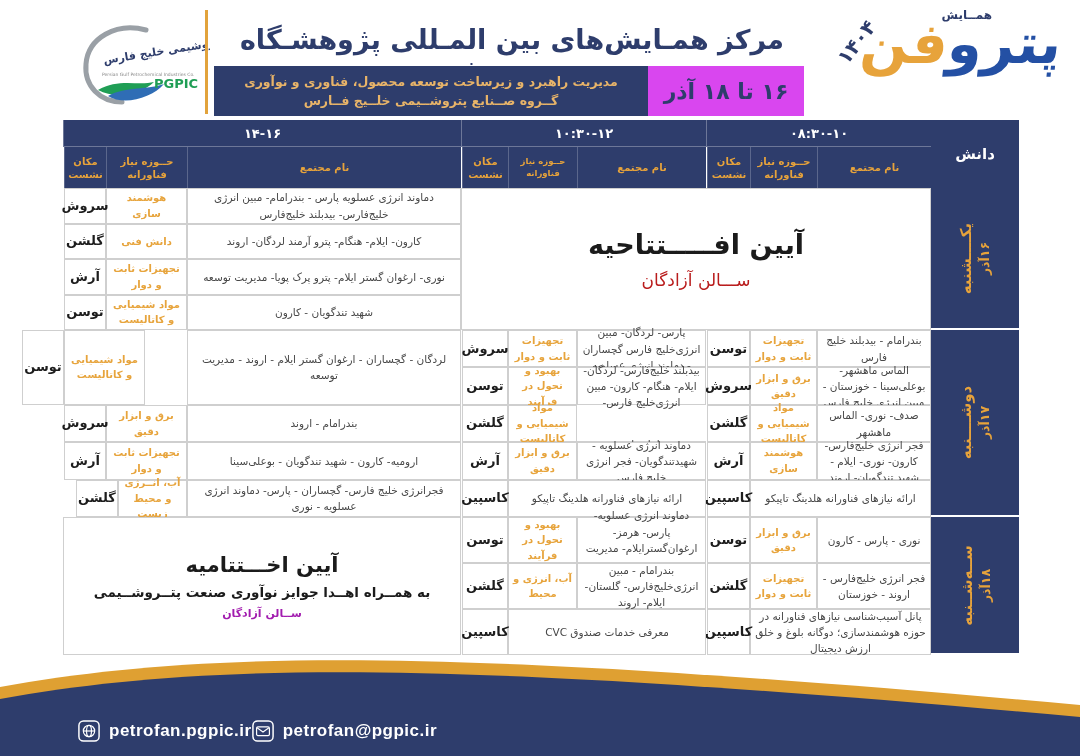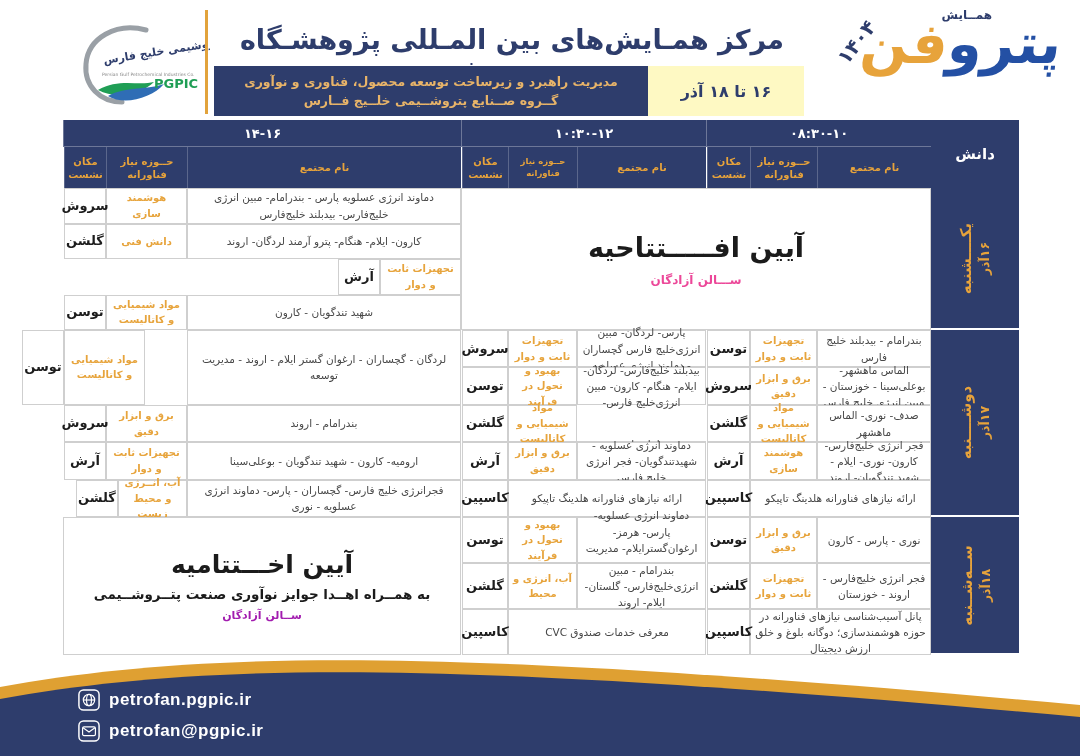--- a/index.html
+++ b/index.html
@@ -7,22 +7,22 @@
        font-family:"DejaVu Sans",sans-serif;}
   
   .top{position:absolute;left:0;top:0;width:1080px;height:120px;background:#fff;}
   .pgpic{position:absolute;left:68px;top:20px;width:142px;height:96px;}
   .gold-divider{position:absolute;left:205px;top:10px;width:3px;height:104px;background:#e2a33c;}
   .main-title{position:absolute;left:212px;top:24px;width:600px;text-align:center;direction:rtl;
       color:#2e3d6c;font-size:27px;font-weight:bold;letter-spacing:-0.5px;}
   .sub-box{position:absolute;left:214px;top:66px;width:434px;height:50px;background:#2e3d6c;
       direction:rtl;display:flex;flex-direction:column;justify-content:center;align-items:center;gap:3px;}
   .sub-box div{color:#e8b469;font-size:12.5px;font-weight:bold;line-height:1.25;}
-  .badge{position:absolute;left:648px;top:66px;width:156px;height:50px;background:#fef9c3;
-      color:#2e3d6c;font-size:16px;font-weight:bold;display:flex;align-items:center;justify-content:center;direction:rtl;text-align:right;}
+  .badge{position:absolute;left:648px;top:66px;width:156px;height:50px;background:#d946ef;
+      color:#2e3d6c;font-size:22px;font-weight:bold;display:flex;align-items:center;justify-content:center;direction:rtl;text-align:right;}
   .petrofan{position:absolute;right:10px;top:2px;width:250px;height:116px;direction:rtl;}
   .pf-top{position:absolute;right:78px;top:6px;color:#2e3d6c;font-size:12px;font-weight:bold;letter-spacing:2px;}
   .pf-main{position:absolute;right:8px;top:14px;font-size:56px;font-weight:bold;line-height:1;transform:skewX(-6deg);}
   .pf-b{color:#2450a4;}
   .pf-o{color:#e7a33b;}
   .pf-year{position:absolute;left:12px;top:28px;color:#2e3d6c;font-size:20px;font-weight:bold;
       transform:rotate(-52deg);}
   
   .sched{position:absolute;left:61px;top:120px;width:958px;direction:rtl;}
   .hdr-row{display:flex;height:68px;}
@@ -46,30 +46,30 @@
   .block{display:flex;flex-direction:column;flex-shrink:0;}
   .row{display:flex;min-height:0;}
   .cell{background:#fff;border:0.55px solid #cfcfcf;box-sizing:border-box;flex-shrink:0;
       display:flex;align-items:center;justify-content:center;text-align:center;padding:2px 4px;line-height:1.55;}
   .cell.name{font-size:10.5px;color:#474747;}
   .cell.need{font-size:10px;color:#e7a43c;font-weight:bold;}
   .cell.place{font-size:13px;color:#1d1d1d;font-weight:bold;}
   .ceremony{width:470px;flex-shrink:0;background:#fff;border:0.55px solid #cfcfcf;box-sizing:border-box;
       display:flex;flex-direction:column;align-items:center;justify-content:center;gap:10px;}
   .cer-title{font-size:27px;font-weight:bold;color:#1b1b1b;}
-  .cer-sub{font-size:12px;font-weight:bold;color:#ec4899;}
+  .cer-sub{font-size:17px;font-weight:normal;color:#b91c1c;}
   .closing{width:398px;flex-shrink:0;background:#fff;border:0.55px solid #cfcfcf;box-sizing:border-box;
       display:flex;flex-direction:column;align-items:center;justify-content:center;gap:7px;padding:4px;}
-  .clo-title{font-size:25px;font-weight:bold;color:#1b1b1b;}
+  .clo-title{font-size:21px;font-weight:bold;color:#1b1b1b;}
   .clo-line{font-size:13.5px;font-weight:bold;color:#1b1b1b;}
   .clo-hall{font-size:11px;font-weight:bold;color:#a21caf;}
   
   .footer{position:absolute;left:0;bottom:0;width:1080px;height:115px;}
   .footer svg.curves{position:absolute;left:0;top:0;}
-  .contacts{position:absolute;left:78px;bottom:14px;display:flex;flex-direction:column;gap:9px;direction:ltr;}
+  .contacts{position:absolute;left:78px;bottom:14px;display:flex;flex-direction:row;direction:ltr;}
   .contact{display:flex;align-items:center;gap:9px;color:#ffffff;font-weight:bold;font-size:17px;
       font-family:"Liberation Sans",sans-serif;letter-spacing:0.5px;}
   .cicon{width:22px;height:22px;flex-shrink:0;}
 </style>
 </head>
 <body>
 
 <div class="top">
 
   <div class="pgpic">
@@ -153,20 +153,21 @@
             <div class="cell name" style="width: 274px;">دماوند انرژی عسلویه پارس - بندرامام- مبین انرژی خلیج‌فارس- بیدبلند خلیج‌فارس</div>
             <div class="cell need" style="width: 81px;">هوشمند سازی</div>
             <div class="cell place" style="width: 42px;">سروش</div>
           </div>
           <div class="row" style="flex: 1 1 0%;">
             <div class="cell name" style="width: 274px;">کارون- ایلام- هنگام- پترو آرمند لردگان- اروند</div>
             <div class="cell need" style="width: 81px;">دانش فنی</div>
             <div class="cell place" style="width: 42px;">گلشن</div>
           </div>
           <div class="row" style="flex: 1 1 0%;">
+            <div class="cell name" style="width: 274px;">نوری- ارغوان گستر ایلام- پترو پرک پویا- مدیریت توسعه</div>
             <div class="cell need" style="width: 81px;">تجهیزات ثابت و دوار</div>
             <div class="cell place" style="width: 42px;">آرش</div>
           </div>
           <div class="row" style="flex: 1 1 0%;">
             <div class="cell name" style="width: 274px;">شهید تندگویان - کارون</div>
             <div class="cell need" style="width: 81px;">مواد شیمیایی و کاتالیست</div>
             <div class="cell place" style="width: 42px;">توسن</div>
           </div>
         </div>
       </div>

